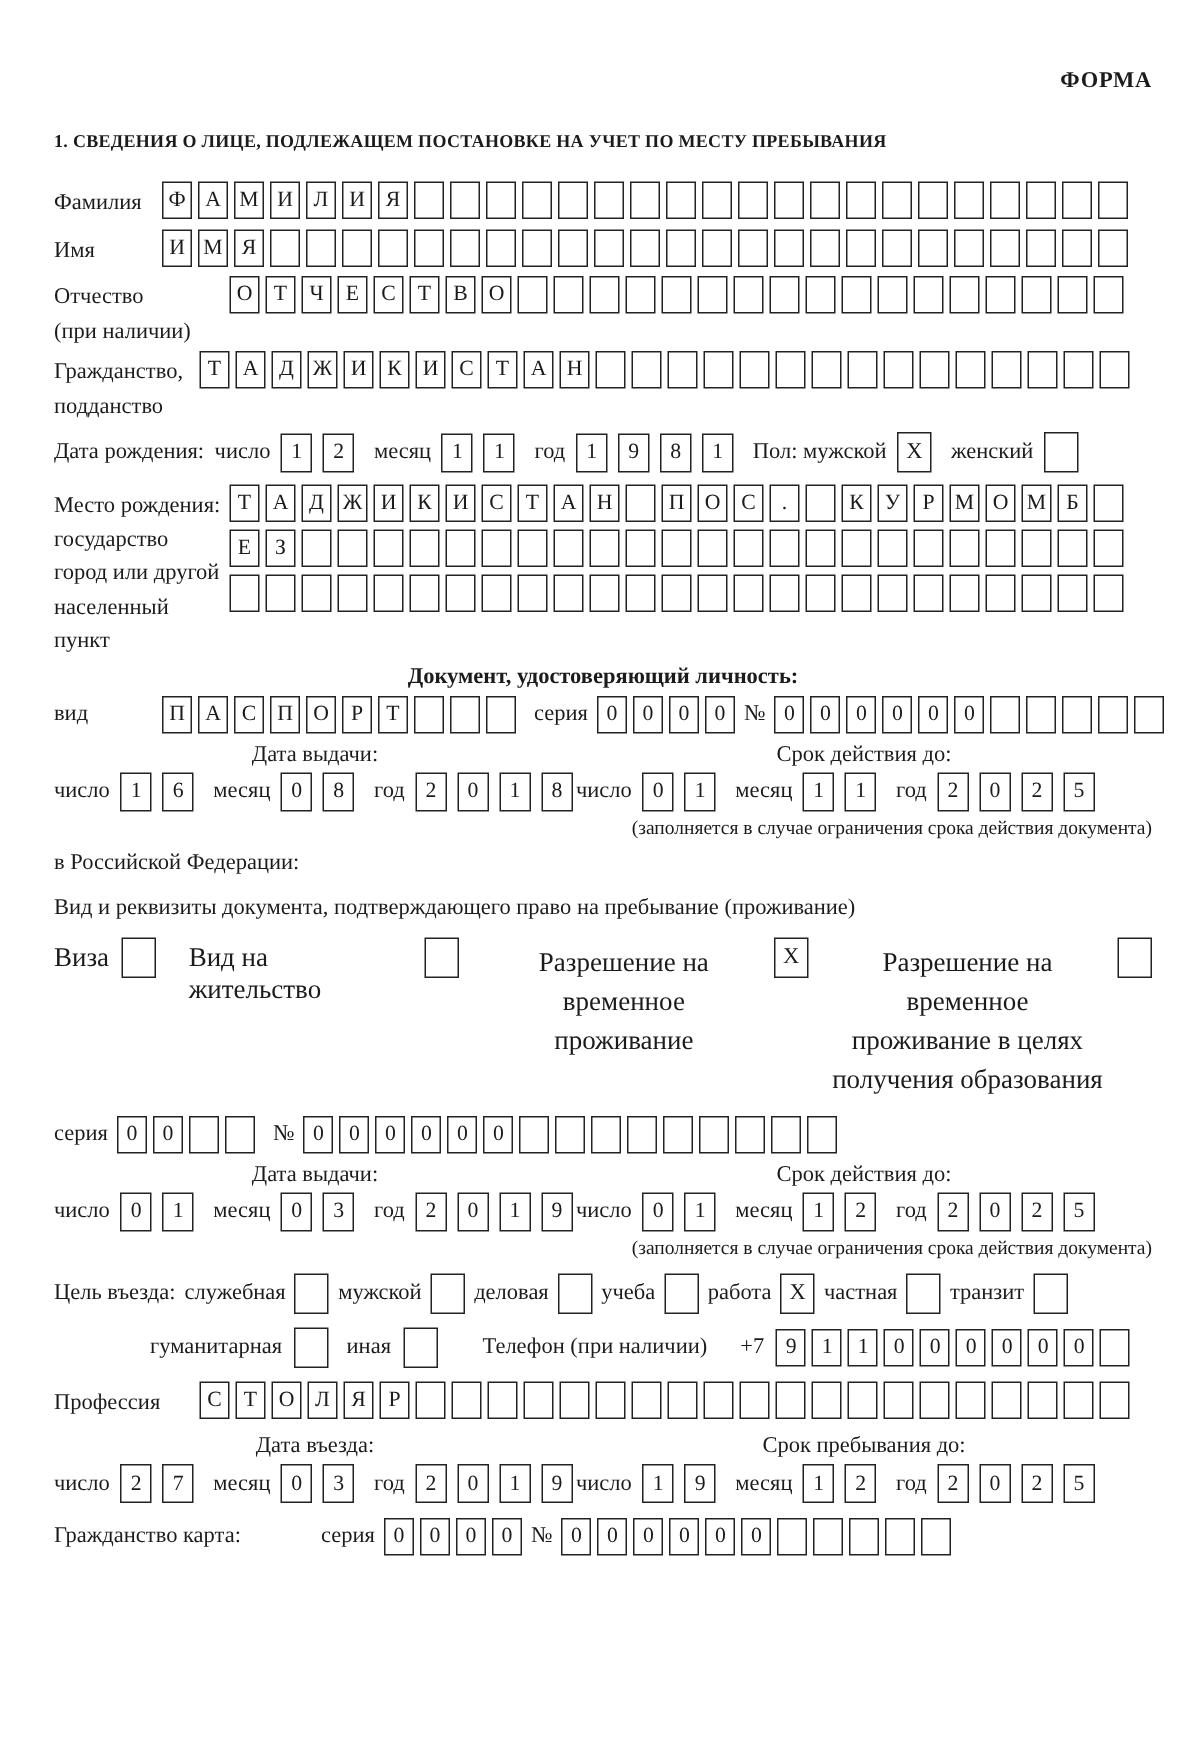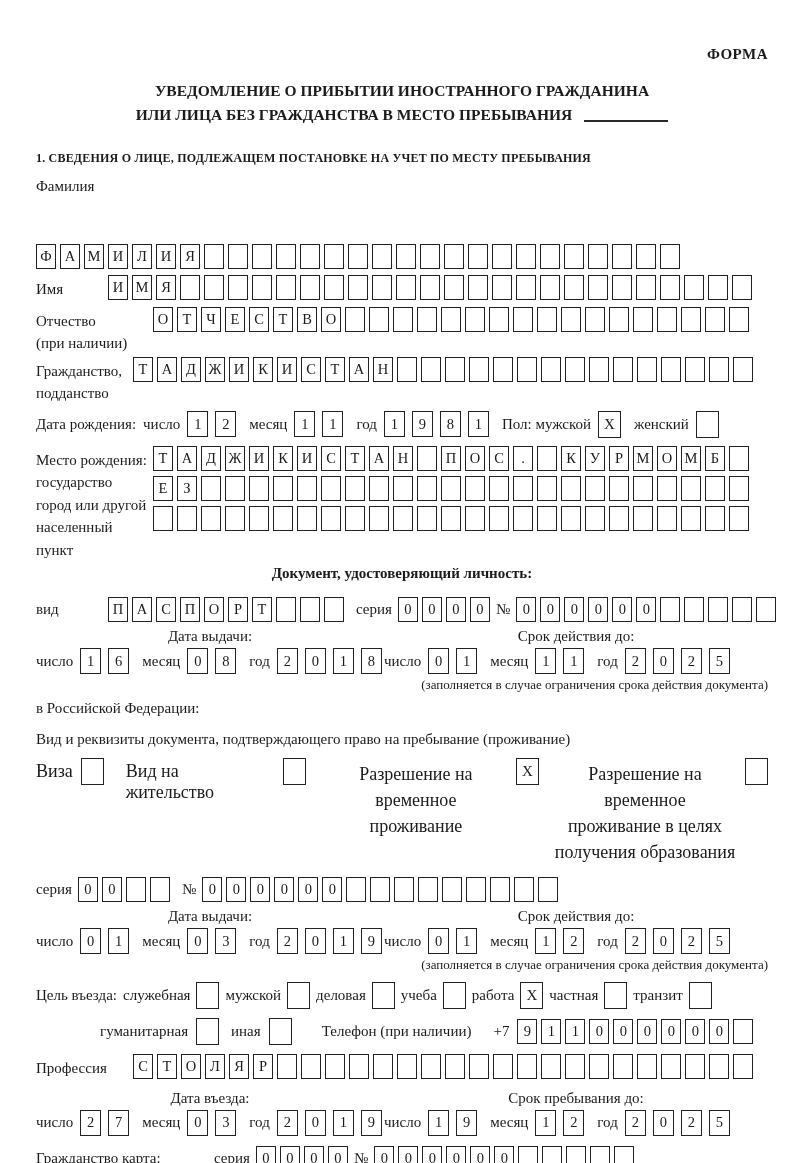--- a/index.html
+++ b/index.html
@@ -66,28 +66,24 @@
   .inline-row { display:flex; align-items:center; gap:6px; font-size:15px; margin-top:9px; }
   .inline-row .gap-l { margin-left:4px; }
 </style>
 </head>
 <body>
 
 <div class="page">
 
   <div class="forma">ФОРМА</div>
 
-  <div class="title">
-    <div>УВЕДОМЛЕНИЕ О ПРИБЫТИИ ИНОСТРАННОГО ГРАЖДАНИНА</div>
-    <div><span>ИЛИ ЛИЦА БЕЗ ГРАЖДАНСТВА В МЕСТО ПРЕБЫВАНИЯ</span><span class="title-underline"></span></div>
-  </div>
 
   <div class="sec-heading">1. СВЕДЕНИЯ О ЛИЦЕ, ПОДЛЕЖАЩЕМ ПОСТАНОВКЕ НА УЧЕТ ПО МЕСТУ ПРЕБЫВАНИЯ</div>
 
-  <div class="f-row" style="margin-top:6px;flex-direction:column;">
+  <div class="f-row" style="margin-top:19px;">
     <div class="f-label w70">Фамилия</div>
     <div class="cells">
         <span class="cell">Ф</span>
         <span class="cell">А</span>
         <span class="cell">М</span>
         <span class="cell">И</span>
         <span class="cell">Л</span>
         <span class="cell">И</span>
         <span class="cell">Я</span>
         <span class="cell"></span>
@@ -327,21 +323,21 @@
           <span class="cell"></span>
           <span class="cell"></span>
           <span class="cell"></span>
           <span class="cell"></span>
         </div>
     </div>
   </div>
 
   <div class="dp-head" style="font-weight:bold; margin-top:4px;">Документ, удостоверяющий личность:</div>
 
-  <div class="dateline" style="margin-top:15px; gap:6px;">
+  <div class="dateline" style="margin-top:4px; gap:6px;">
     <span style="width:66px; flex:0 0 66px;">вид</span>
     <span class="cells">
         <span class="cell">П</span>
         <span class="cell">А</span>
         <span class="cell">С</span>
         <span class="cell">П</span>
         <span class="cell">О</span>
         <span class="cell">Р</span>
         <span class="cell">Т</span>
         <span class="cell"></span>

